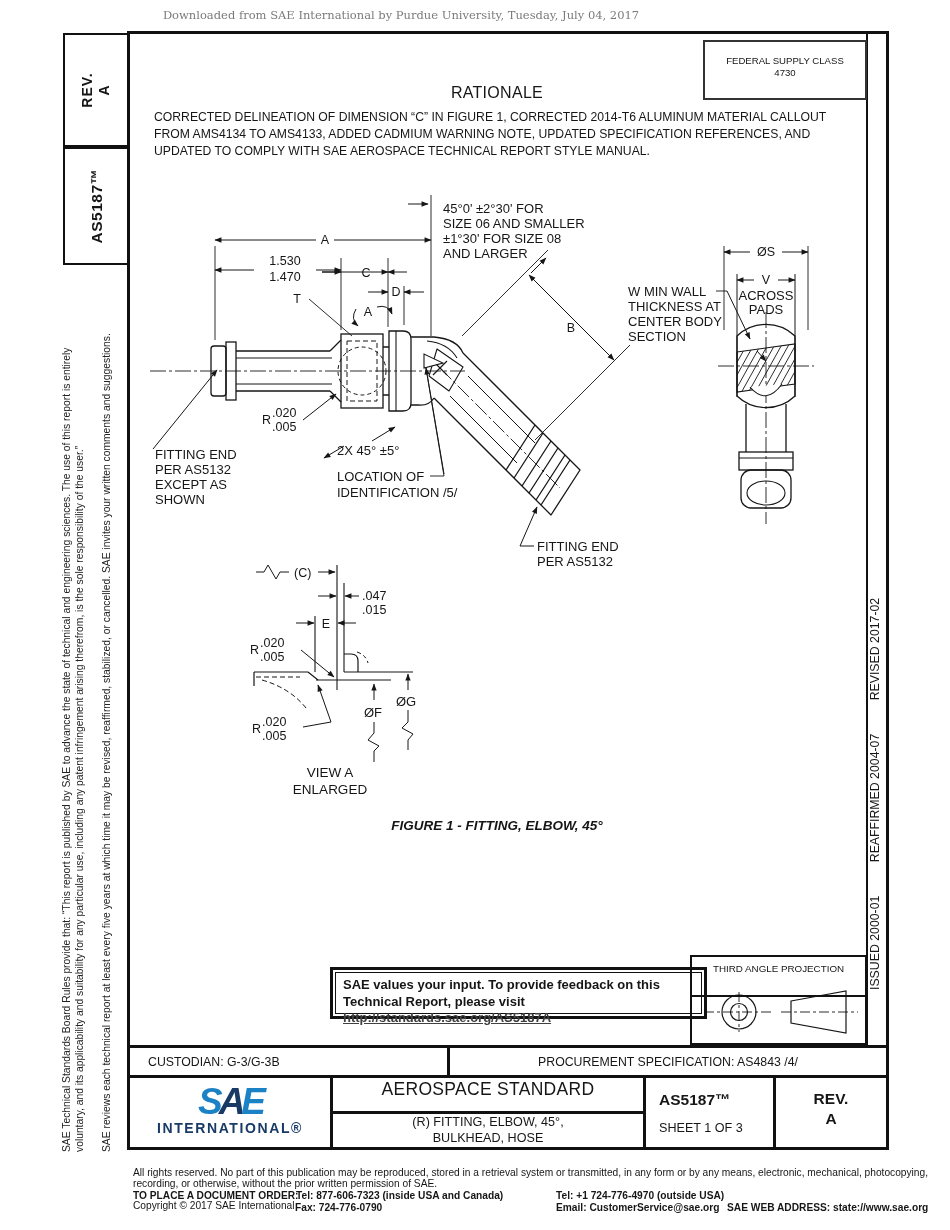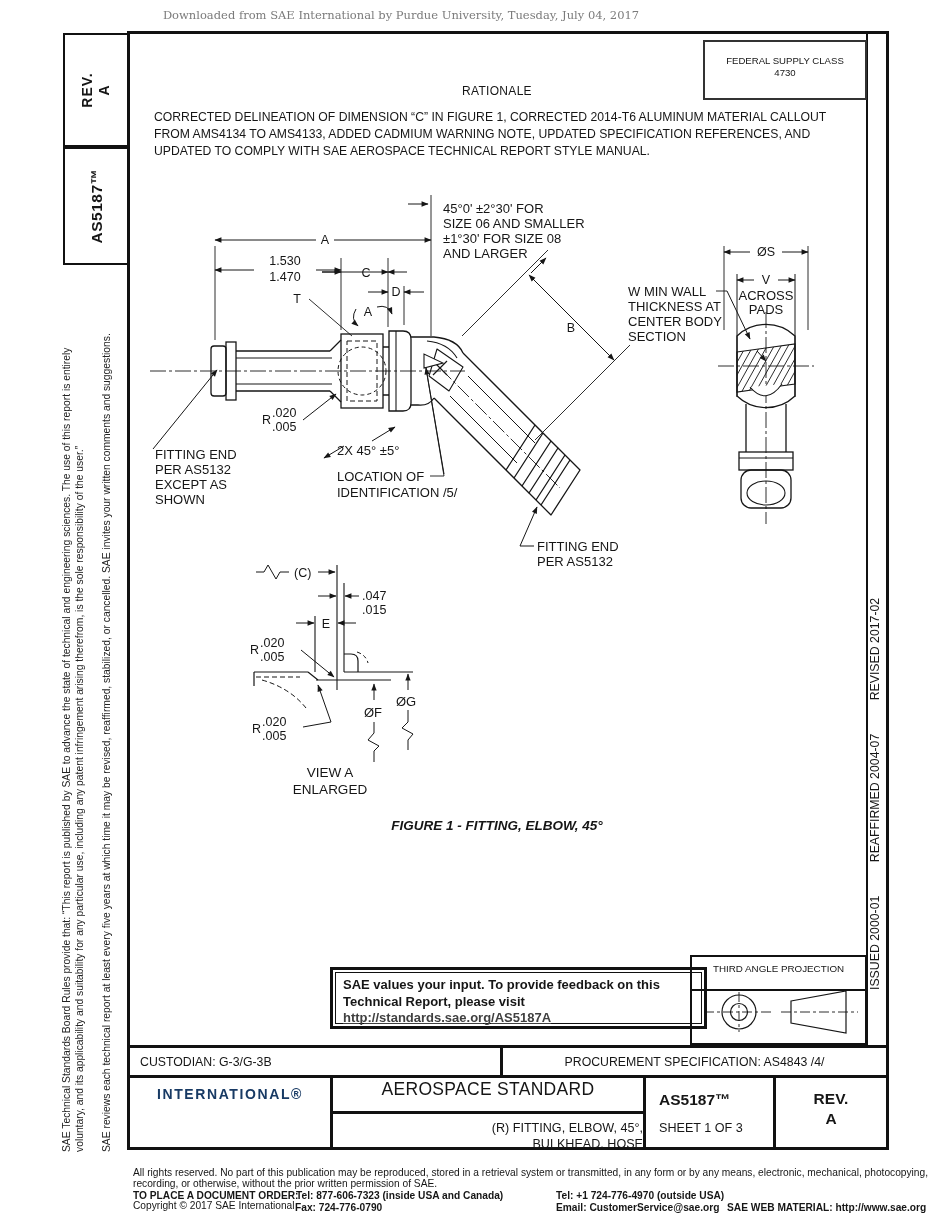--- a/index.html
+++ b/index.html
@@ -24,48 +24,48 @@
   #left-disclaimer p{margin:0;white-space:nowrap}
   #left-disclaimer p.first{margin-bottom:14px}
   
   #rev-history{left:868px;top:1045px;width:1013px;height:22px;transform:rotate(-90deg);
     transform-origin:0 0;font-size:12.3px;padding-left:55px;box-sizing:border-box;white-space:nowrap}
   #rev-history span{margin-right:30px}
   
   #fsc-box{left:703px;top:40px;width:164px;height:60px;border:2px solid #333;box-sizing:border-box;
     text-align:center;font-size:9.6px;line-height:12px;padding-top:13px}
   
-  #rationale-title{left:127px;top:84px;width:740px;text-align:center;font-size:12px;letter-spacing:.3px}
+  #rationale-title{left:127px;top:84px;width:740px;text-align:center;font-size:16px;letter-spacing:.3px}
   #rationale-text{left:154px;top:109px;width:700px;font-size:12.2px;line-height:16.8px}
   
   #figure-caption{left:127px;top:818px;width:740px;text-align:center;font-weight:bold;
     font-style:italic;font-size:13.5px}
   
-  #feedback-box{left:330px;top:967px;width:377px;height:62px;border:3px solid #111;box-sizing:border-box;padding:2px}
+  #feedback-box{left:330px;top:967px;width:377px;height:52px;border:3px solid #111;box-sizing:border-box;padding:2px}
   #feedback-inner{border:1.5px solid #111;height:100%;box-sizing:border-box;padding:4px 0 0 7px;
     font-weight:bold;font-size:13px;line-height:16.5px}
   #feedback-link{color:#404040;text-decoration:underline}
   
   #proj-box{left:690px;top:955px;width:177px;height:90px;border:2.5px solid #111;box-sizing:border-box}
-  #proj-label{height:34px;border-bottom:2.5px solid #111;box-sizing:border-box;text-align:center;
+  #proj-label{height:40px;border-bottom:2.5px solid #111;box-sizing:border-box;text-align:center;
     font-size:9.8px;line-height:24px}
   
   #row-custodian{left:127px;top:1045px;width:762px;height:33px;border:3px solid #111;box-sizing:border-box;display:flex}
-  #cell-custodian{width:373px;border-right:3px solid #111;box-sizing:border-box;display:flex;align-items:center;padding-left:10px;font-size:12.3px}
+  #cell-custodian{width:320px;border-right:3px solid #111;box-sizing:border-box;display:flex;align-items:center;padding-left:18px;font-size:12.3px}
   #cell-procurement{flex:1;display:flex;align-items:center;justify-content:center;font-size:12.3px}
   #row-title{left:127px;top:1075px;width:762px;height:75px;border:3px solid #111;box-sizing:border-box;display:flex;background:#fff}
   #cell-logo{width:203px;border-right:3px solid #111;box-sizing:border-box;text-align:center;padding-top:7px}
   #cell-title{width:313px;border-right:3px solid #111;box-sizing:border-box}
   #cell-number{width:130px;border-right:3px solid #111;box-sizing:border-box;padding:13px 0 0 13px}
   #cell-rev{flex:1;text-align:center;padding-top:11px}
   .sae-word{font-size:37px;font-weight:bold;font-style:italic;letter-spacing:-4px;line-height:34px}
   .sae-sub{font-size:14px;font-weight:bold;letter-spacing:1.6px;margin-top:1px}
   #as-head{height:36px;border-bottom:3px solid #111;box-sizing:border-box;text-align:center;
     font-weight:normal;font-size:17.5px;line-height:22px;letter-spacing:.3px}
-  #as-sub{text-align:right;font-size:12.6px;line-height:15.5px;padding-top:7px}
+  #as-sub{text-align:center;font-size:12.6px;line-height:15.5px;padding-top:1px}
   #doc-num{font-weight:bold;font-size:15.5px}
   #doc-sheet{font-size:12.6px;margin-top:12px}
   #rev-lbl,#rev-val{font-weight:bold;font-size:15.5px;line-height:20px}
   
   .foot{font-size:10.2px;white-space:nowrap}
   .fb{font-weight:bold}
   
   svg text{font-family:"Liberation Sans",sans-serif;font-size:12.5px;fill:#161616}
   svg text.fs13{font-size:13px}
   svg text.fs135{font-size:13.5px}
@@ -306,20 +306,23 @@
   <div id="proj-label">THIRD ANGLE PROJECTION</div>
 </div>
 
 <div class="abs" id="row-custodian">
   <div id="cell-custodian">CUSTODIAN: G-3/G-3B</div>
   <div id="cell-procurement">PROCUREMENT SPECIFICATION: AS4843 /4/</div>
 </div>
 
 <div class="abs" id="row-title">
   <div id="cell-logo">
+    <div class="sae-word">
+      <span style="color:#1c82c6">S</span><span style="color:#183a64">A</span><span style="color:#1c82c6">E</span>
+    </div>
     <div class="sae-sub" style="color:#183a64">INTERNATIONAL®</div>
   </div>
   <div id="cell-title">
     <div id="as-head">AEROSPACE STANDARD</div>
     <div id="as-sub">
       <div>(R) FITTING, ELBOW, 45°,</div>
       <div>BULKHEAD, HOSE</div>
     </div>
   </div>
   <div id="cell-number">
@@ -333,13 +336,13 @@
 </div>
 
 <div class="abs foot" style="left:133px;top:1200px">Copyright © 2017 SAE International</div>
 <div class="abs foot" style="left:133px;top:1167px">All rights reserved. No part of this publication may be reproduced, stored in a retrieval system or transmitted, in any form or by any means, electronic, mechanical, photocopying,</div>
 <div class="abs foot" style="left:133px;top:1178px">recording, or otherwise, without the prior written permission of SAE.</div>
 <div class="abs foot fb" style="left:133px;top:1190px">TO PLACE A DOCUMENT ORDER:</div>
 <div class="abs foot fb" style="left:296px;top:1190px">Tel: 877-606-7323 (inside USA and Canada)</div>
 <div class="abs foot fb" style="left:556px;top:1190px">Tel: +1 724-776-4970 (outside USA)</div>
 <div class="abs foot fb" style="left:295px;top:1202px">Fax: 724-776-0790</div>
 <div class="abs foot fb" style="left:556px;top:1202px">Email: CustomerService@sae.org</div>
-<div class="abs foot fb" style="left:727px;top:1202px">SAE WEB MATERIAL: http://www.sae.org</div>
+<div class="abs foot fb" style="left:727px;top:1202px">SAE WEB ADDRESS: state://www.sae.org</div>
 
 </body></html>

